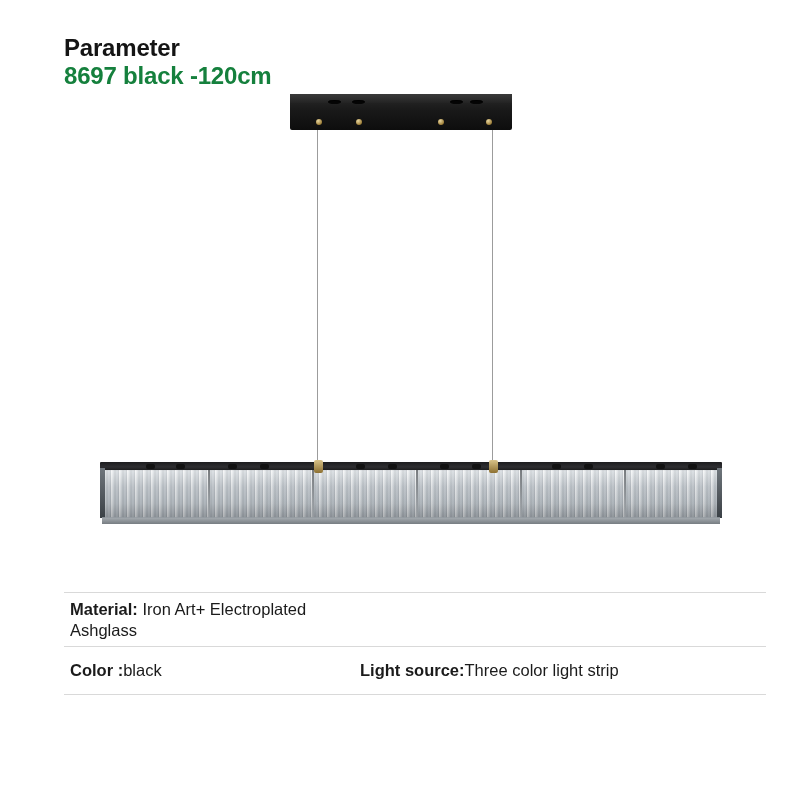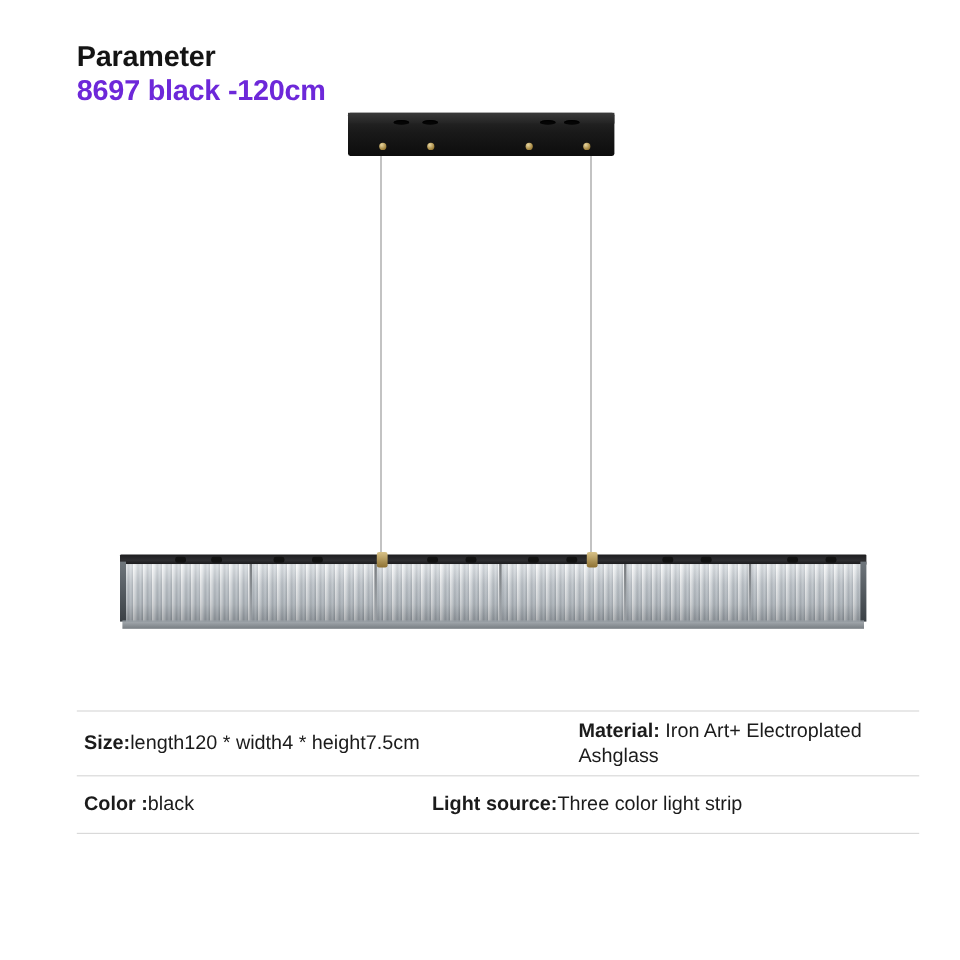--- a/index.html
+++ b/index.html
@@ -28,21 +28,21 @@
   .heading .line1 {
     font-size: 24px;
     font-weight: bold;
     letter-spacing: -0.2px;
     color: #141414;
   }
   .heading .line2 {
     font-size: 24px;
     font-weight: bold;
     letter-spacing: -0.2px;
-    color: #6d28d9;
+    color: #15803d;
   }
 
   
   .product {
     position: absolute;
     left: 0;
     top: 80px;
     width: 800px;
     height: 480px;
   }
@@ -245,24 +245,20 @@
 
       <div class="endcap l"></div>
       <div class="endcap r"></div>
       <div class="bottomedge"></div>
     </div>
   </div>
 
   <div class="specs">
 
     <div class="spec-row">
-      <div class="spec-cell left">
-        <span class="k">Size:</span>
-          <span class="v"> length120 * width4 * height7.5cm</span>
-      </div>
       <div class="spec-cell right">
         <span class="stack">
           <span class="k">Material:</span><span class="v"> Iron Art+ Electroplated Ashglass</span>
         </span>
       </div>
     </div>
 
     <div class="spec-row">
       <div class="spec-cell right">
         <span class="k">Color :</span>

